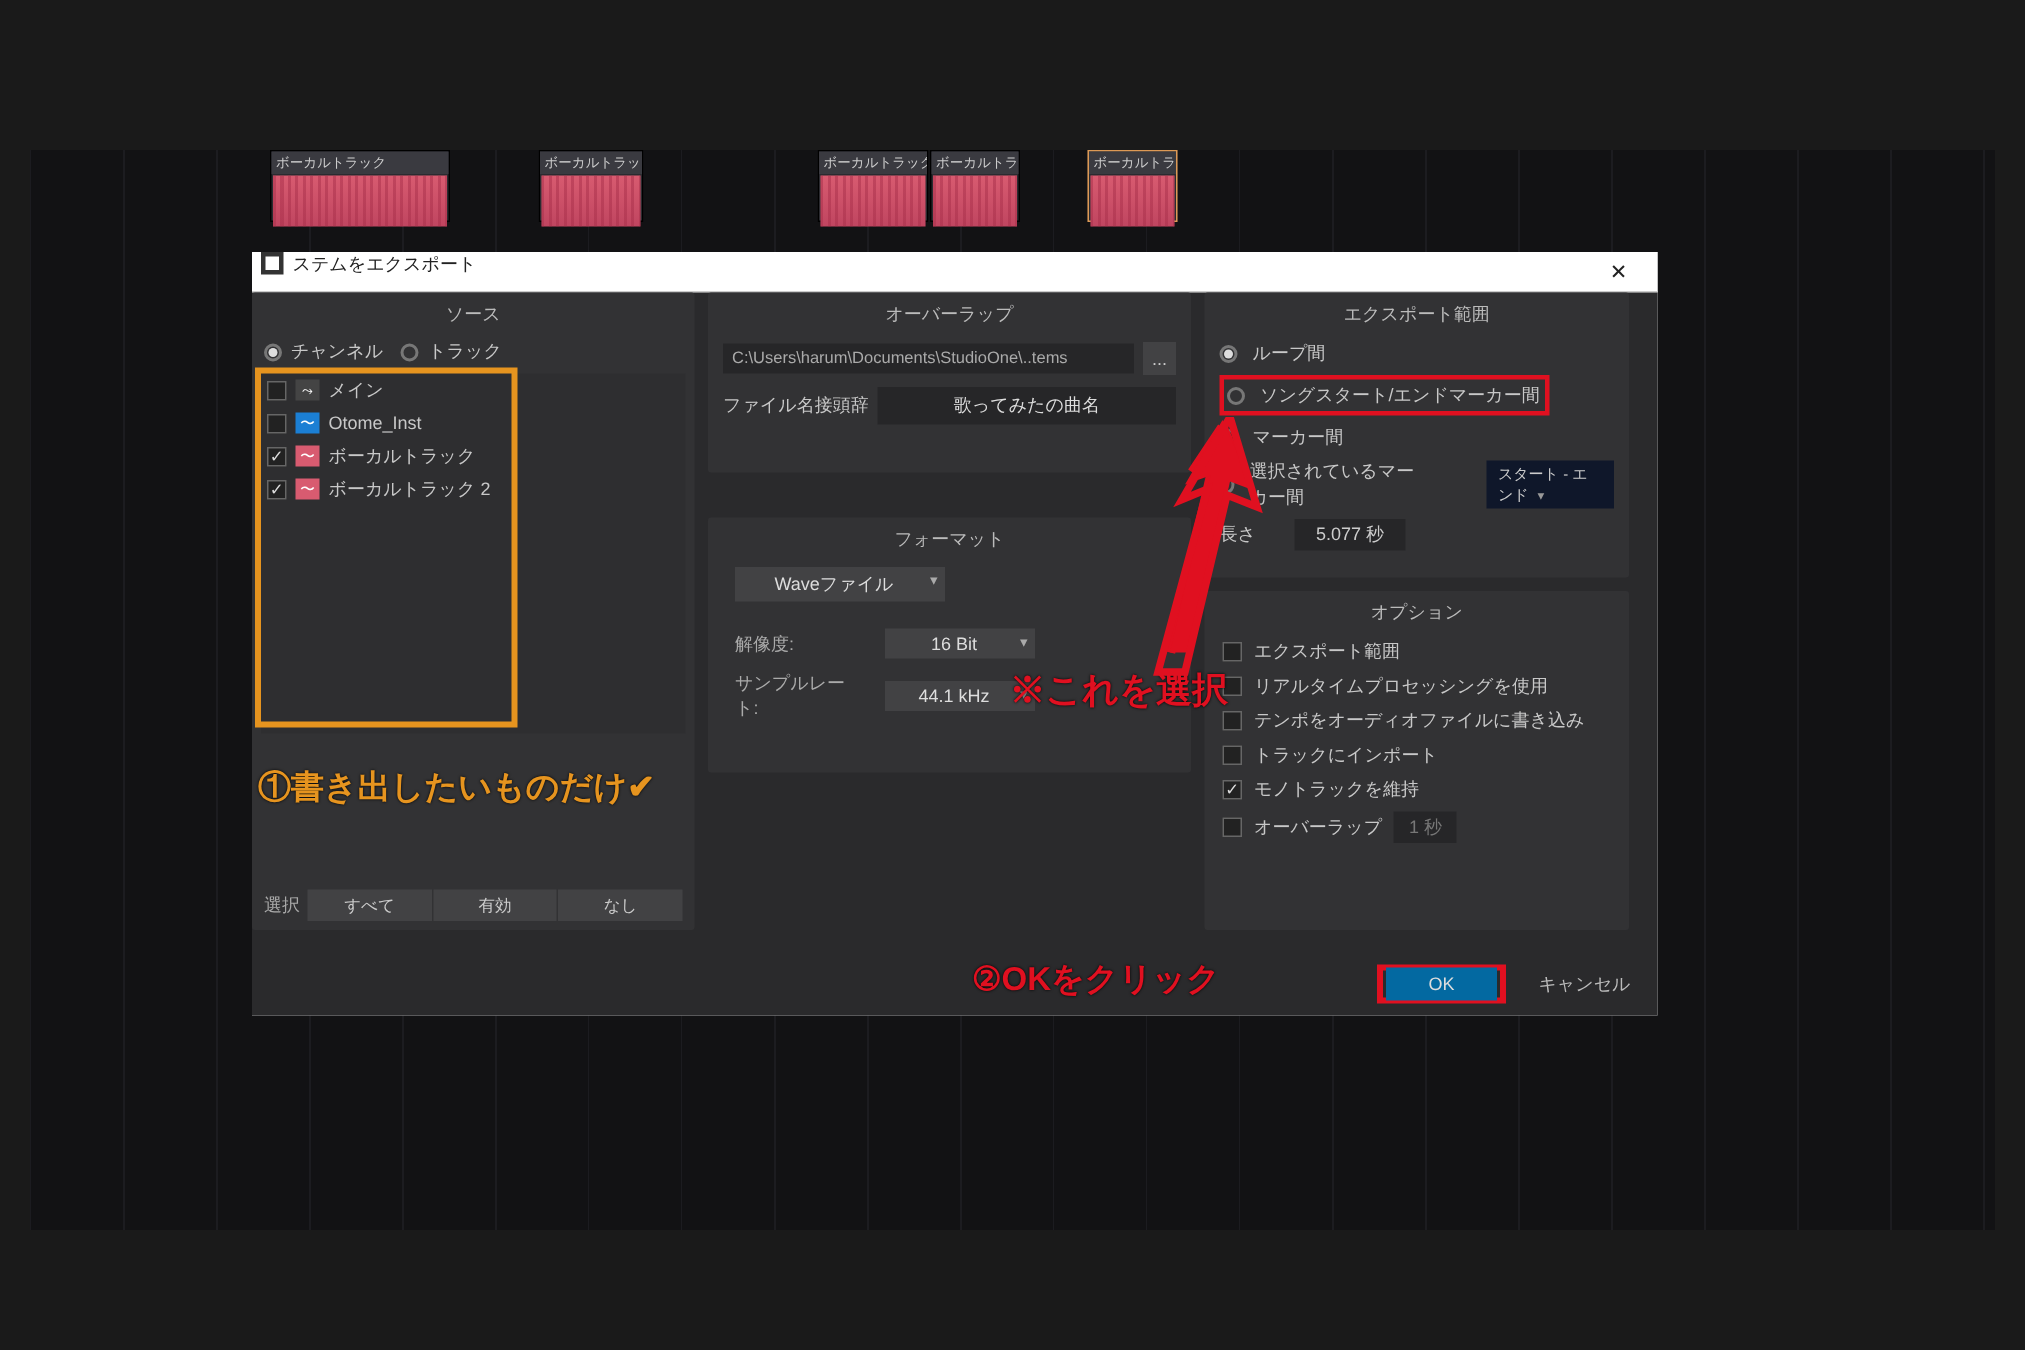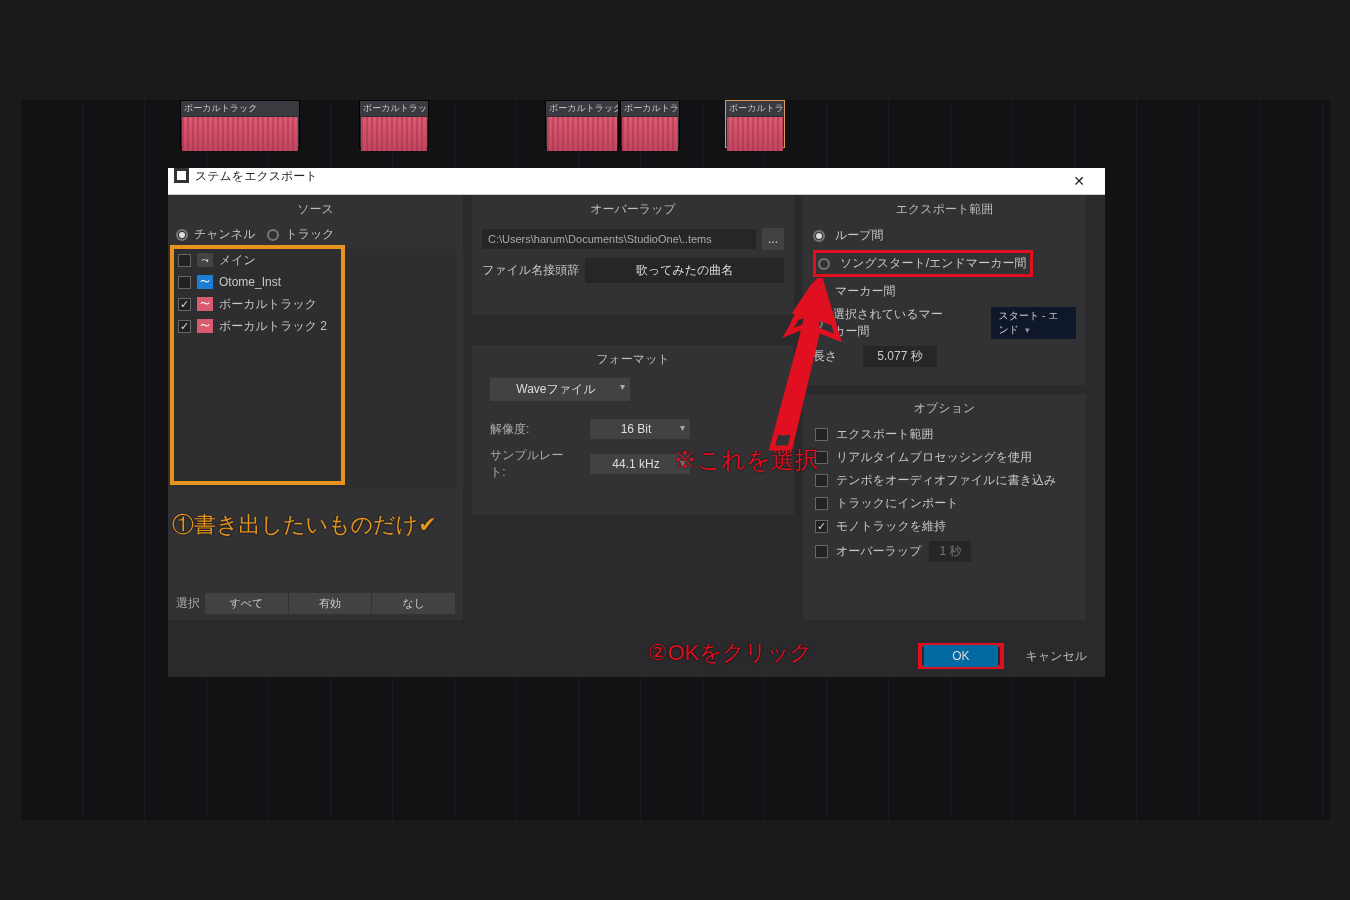--- a/index.html
+++ b/index.html
@@ -73,21 +73,21 @@
   .p-opt { top:199px; left:635px; width:283px; height:226px; }
   .orow{display:flex;align-items:center;padding:3px 12px;gap:8px;font-size:12px;}
 
   
   .btnrow { position:absolute; bottom:8px; right:10px; display:flex; gap:14px; align-items:center;}
   .okwrap{border:4px solid #e01020;padding:2px;}
   .okbtn{background:#0369a1;color:#ddd;padding:4px 28px;font-size:12px;}
   .cancel{color:#bbb;font-size:12px;padding:4px 8px;}
 
   
-  .anno { position:absolute; color:#e6941f; font-size:22px; font-weight:normal; pointer-events:none; text-shadow:0 0 2px #000;}
+  .anno { position:absolute; color:#e6941f; font-size:22px; font-weight:bold; pointer-events:none; text-shadow:0 0 2px #000;}
   .anno.red { color:#e01020; font-size:24px; }
   .arrow { position:absolute; pointer-events:none; }
 
   
   .wave-icon{font-size:10px;}
 </style>
 </head>
 <body>
 
 <div class="timeline-bg">

